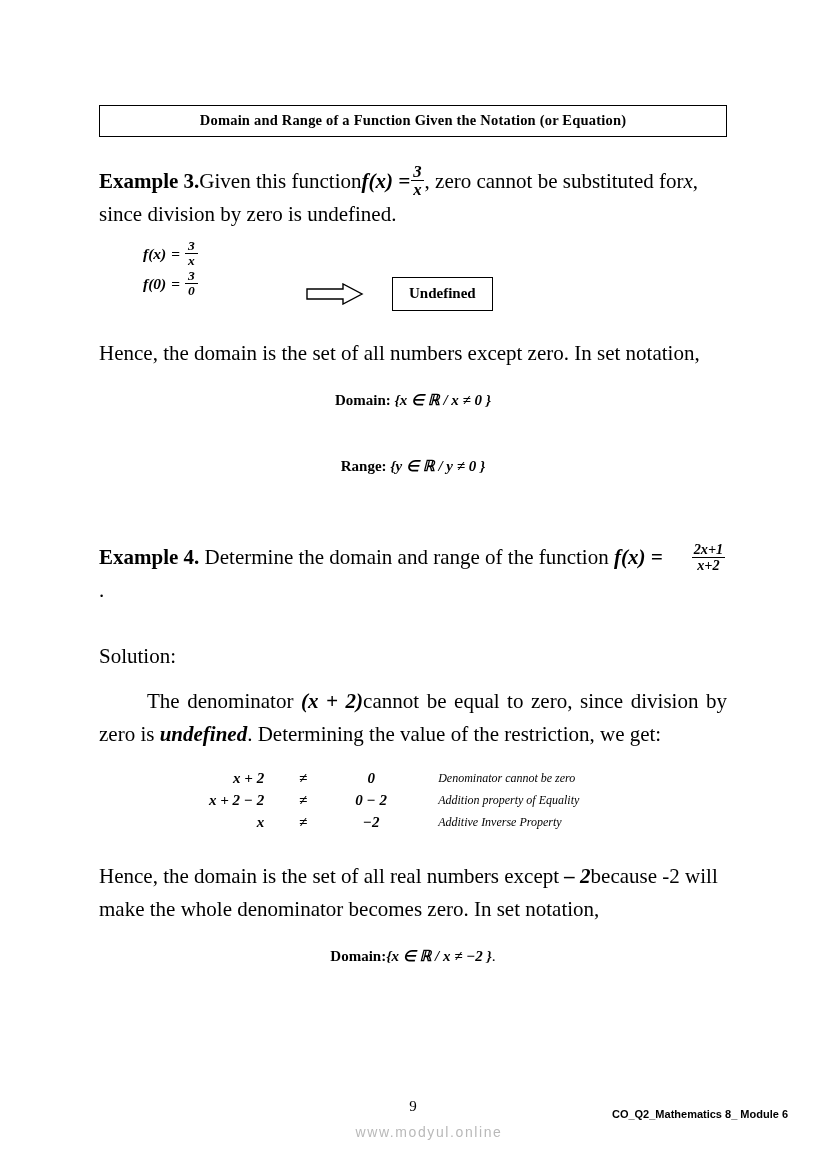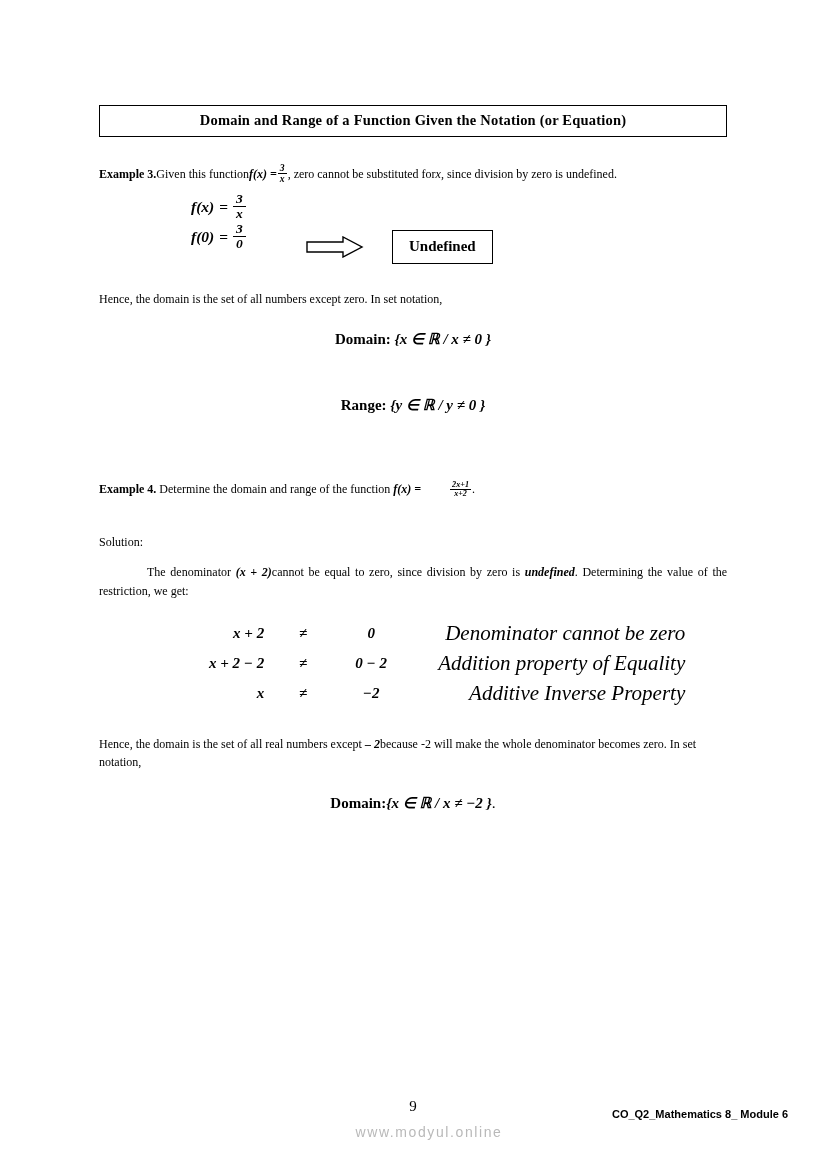--- a/index.html
+++ b/index.html
@@ -34,21 +34,21 @@
     padding: 6px 10px 7px 10px;
     text-align: center;
     font-weight: bold;
     font-size: 14.5px;
     letter-spacing: 0.2px;
     margin-bottom: 26px;
   }
 
   
   p.para {
-    font-size: 12px;
+    font-size: 21px;
     line-height: 1.55;
     margin: 0 0 0 0;
     text-align: left;
   }
   p.justify {
     text-align: justify;
   }
   .sp-18 { height: 18px; }
   .sp-22 { height: 22px; }
   .sp-26 { height: 26px; }
@@ -80,21 +80,21 @@
     border-bottom: 1px solid #000;
   }
   .frac .den {
     display: block;
     padding: 0 2px;
   }
   .frac.small { font-size: 0.68em; vertical-align: -0.40em; margin-left: 29px; }
 
   
   .fxblock {
-    margin-left: 92px;
+    margin-left: 44px;
     font-size: 15.5px;
   }
   .fxline {
     display: flex;
     align-items: center;
     height: 30px;
   }
   .fxlabel {
     font-weight: bold;
     font-style: italic;
@@ -175,22 +175,21 @@
     text-align: center;
     font-weight: bold;
     font-style: italic;
     width: 82px;
     padding-left: 10px !important;
   }
   .pt-reason {
     font-style: italic;
     font-weight: normal;
     padding-left: 26px !important;
-    font-size: 21px;
-    text-align: right;
+    font-size: 12px;
   }
 
   
   .pagenum {
     position: absolute;
     left: 0;
     top: 1098px;
     width: 826px;
     text-align: center;
     font-size: 15px;

